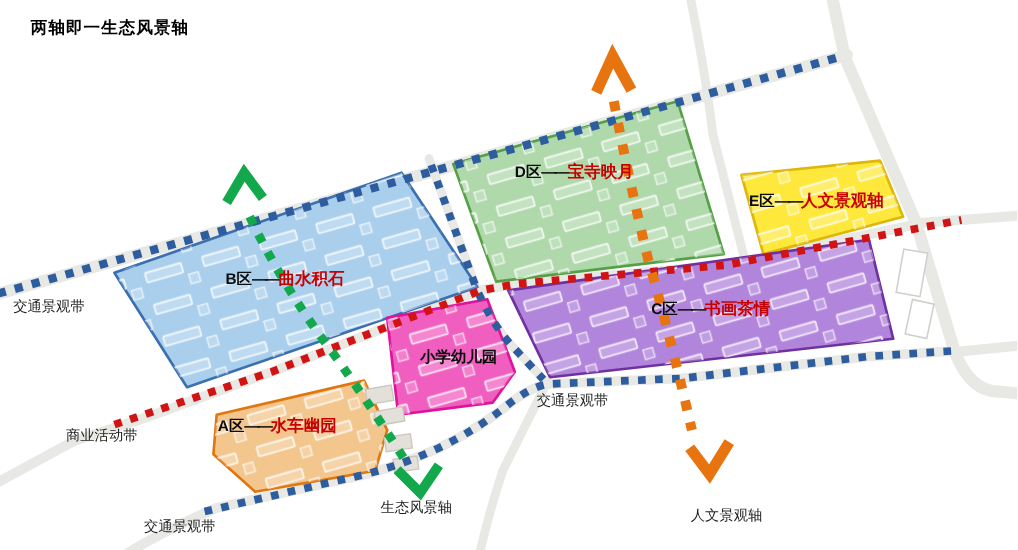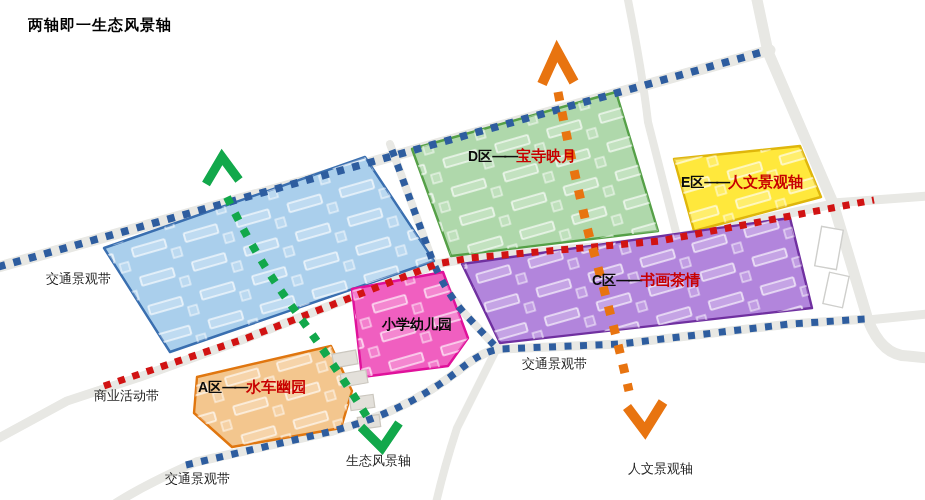--- a/index.html
+++ b/index.html
@@ -4,21 +4,21 @@
 <style>
   html,body{margin:0;padding:0;background:#fff;}
   #stage{position:relative;width:925px;height:500px;overflow:hidden;
          font-family:"Liberation Sans","DejaVu Sans",sans-serif;background:#fff;}
   #map-svg{position:absolute;left:0;top:0;}
   .abs{position:absolute;white-space:nowrap;}
   .title{font-size:15px;font-weight:bold;color:#000;letter-spacing:1px;}
   .para{width:456px;font-size:14px;line-height:22.5px;color:#2b2b2b;
         text-indent:2em;white-space:normal;text-align:justify;}
   .para .hl{color:#c80000;font-weight:bold;}
-  .belt-label{font-size:13px;color:#1f1f1f;margin-left:34px;}
+  .belt-label{font-size:13px;color:#1f1f1f;}
   .axis-label{font-size:13px;color:#1f1f1f;}
   .zl{font-size:14px;font-weight:bold;color:#0c0c0c;}
   .zl .dash{letter-spacing:-2px;font-weight:bold;}
   .zl .nm{color:#c80000;font-size:15px;}
   .school-label{font-size:14px;font-weight:bold;color:#0a0a0a;}
 </style>
 </head>
 <body>
 
 <div id="stage">
@@ -78,20 +78,21 @@
     <g fill="none" stroke-linecap="butt" stroke-linejoin="miter">
       <path d="M206,184 L222,157 L239,180" stroke="#12a84b" stroke-width="9"></path>
       <path d="M361,427 L382,448 L399,423" stroke="#12a84b" stroke-width="9"></path>
       <path d="M542,84 L557,51 L574,82" stroke="#e87410" stroke-width="10"></path>
       <path d="M627,407 L645,431 L663,402" stroke="#e87410" stroke-width="10"></path>
     </g>
   </svg>
 
   <div class="abs title" style="left:28px;top:16px;">两轴即一生态风景轴</div>
 
+  <div class="abs zl" style="left:205px;top:244px;"><span>B区</span><span class="dash">——</span><span class="nm">曲水积石</span></div>
   <div class="abs zl" style="left:468px;top:147px;"><span>D区</span><span class="dash">——</span><span class="nm">宝寺映月</span></div>
   <div class="abs zl" style="left:681px;top:173px;"><span>E区</span><span class="dash">——</span><span class="nm">人文景观轴</span></div>
   <div class="abs zl" style="left:592px;top:271px;"><span>C区</span><span class="dash">——</span><span class="nm">书画茶情</span></div>
   <div class="abs zl" style="left:198px;top:378px;"><span>A区</span><span class="dash">——</span><span class="nm">水车幽园</span></div>
   <div class="abs school-label" style="left:382px;top:316px;">小学幼儿园</div>
 
   <div class="abs belt-label" style="left:12px;top:270px;">交通景观带</div>
   <div class="abs belt-label" style="left:60px;top:387px;">商业活动带</div>
   <div class="abs belt-label" style="left:131px;top:470px;">交通景观带</div>
   <div class="abs belt-label" style="left:488px;top:355px;">交通景观带</div>

